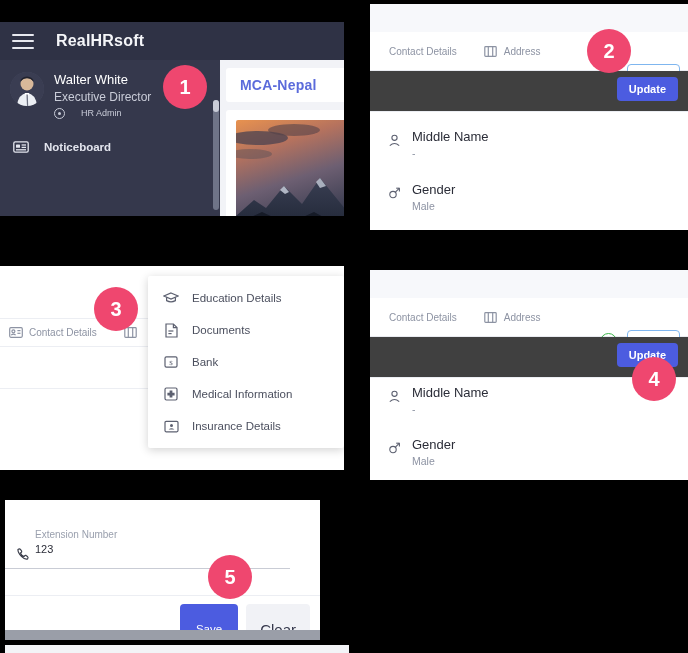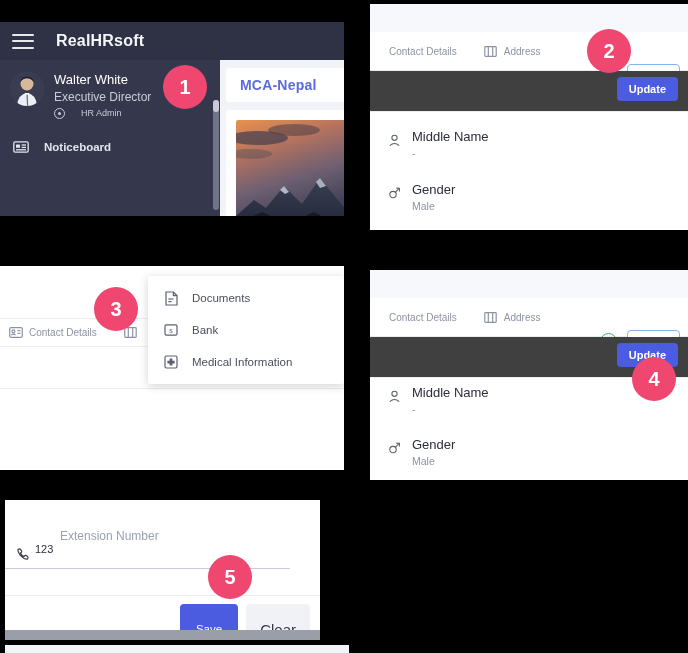--- a/index.html
+++ b/index.html
@@ -103,21 +103,21 @@
                     display:flex;align-items:center;justify-content:center;}
 
   
   #panel4{left:370px;top:270px;width:318px;height:210px;background:#fff;}
 
   
   #panel5{left:5px;top:500px;width:315px;height:140px;background:#fff;}
   .ext-wrap{position:absolute;left:0;right:0;top:22px;height:52px;}
   .ext-icon{position:absolute;left:10px;top:24px;width:16px;height:16px;
             display:flex;align-items:center;justify-content:center;}
-  .ext-label{position:absolute;left:30px;top:7px;color:#9aa0ae;font-size:12px;margin-left:25px;}
+  .ext-label{position:absolute;left:30px;top:7px;color:#9aa0ae;font-size:10px;}
   .ext-value{position:absolute;left:30px;top:21px;color:#2b2d38;font-size:11px;}
   .ext-underline{position:absolute;left:0;right:30px;top:46px;height:1px;background:#c9ccd5;}
   .p5-rule{position:absolute;left:0;right:0;top:95px;height:1px;background:#eceef3;}
   .p5-actions{position:absolute;right:10px;top:104px;display:flex;gap:8px;}
   .btn-save{background:#4c5ce0;color:#fff;border:none;border-radius:4px;font-size:11.5px;
             padding:19px 16px;cursor:pointer;font-family:"Liberation Sans",sans-serif;}
   .btn-clear{background:#f1f2f6;color:#33364a;border:none;border-radius:4px;font-size:15px;
              padding:7px 14px;cursor:pointer;font-family:"Liberation Sans",sans-serif;}
   .p5-foot{position:absolute;left:0;right:0;bottom:0;height:10px;background:#9a9ea8;}
   #panel5b{left:5px;top:645px;width:344px;height:8px;background:#f3f4f7;}
@@ -304,20 +304,29 @@
           </svg>
         </span>
       </div>
     </div>
     <div class="p3-rule"></div>
     <div class="p3-rule2"></div>
 
     <div class="menu">
       <div class="menu-item">
         <span class="micon">
+          <svg width="16" height="14" viewBox="0 0 16 14" fill="none" stroke="#5c6070" stroke-width="1.2">
+            <path d="M8 2 L15 5 L8 8 L1 5 Z"></path>
+            <path d="M3.6 6.3 L3.6 9.6 Q8 12 12.4 9.6 L12.4 6.3"></path>
+          </svg>
+        </span>
+        <span>Education Details</span>
+      </div>
+      <div class="menu-item">
+        <span class="micon">
           <svg width="13" height="15" viewBox="0 0 13 15" fill="none" stroke="#5c6070" stroke-width="1.2">
             <path d="M1 1 L8.4 1 L12 4.6 L12 14 L1 14 Z"></path>
             <path d="M8.4 1 L8.4 4.6 L12 4.6"></path>
             <line x1="3.4" y1="8" x2="8.4" y2="8"></line>
               <line x1="3.4" y1="10.6" x2="6.6" y2="10.6"></line>
           </svg>
         </span>
         <span>Documents</span>
       </div>
       <div class="menu-item">
@@ -331,20 +340,30 @@
       </div>
       <div class="menu-item">
         <span class="micon">
           <svg width="14" height="14" viewBox="0 0 14 14" fill="none" stroke="#5c6070" stroke-width="1.2">
             <rect x="1" y="1" width="12" height="12" rx="1.4"></rect>
             <path d="M5.6 3.6 L8.4 3.6 L8.4 5.8 L10.6 5.8 L10.6 8.4 L8.4 8.4 L8.4 10.6
                      L5.6 10.6 L5.6 8.4 L3.4 8.4 L3.4 5.8 L5.6 5.8 Z" fill="#5c6070" stroke="none"></path>
           </svg>
         </span>
         <span>Medical Information</span>
+      </div>
+      <div class="menu-item">
+        <span class="micon">
+          <svg width="15" height="13" viewBox="0 0 15 13" fill="none" stroke="#5c6070" stroke-width="1.2">
+            <rect x="1" y="1.4" width="13" height="10.4" rx="1.2"></rect>
+            <circle cx="7.5" cy="5.6" r="1.5" fill="#5c6070" stroke="none"></circle>
+            <path d="M4.6 9.6 Q7.5 6.8 10.4 9.6" fill="#5c6070" stroke="none"></path>
+          </svg>
+        </span>
+        <span>Insurance Details</span>
       </div>
     </div>
   </div>
 
   <div class="badge" style="left:94px;top:287px;">
     <span>3</span>
   </div>
 
   <div class="panel" id="panel4">
     <div class="tabbar"></div>

